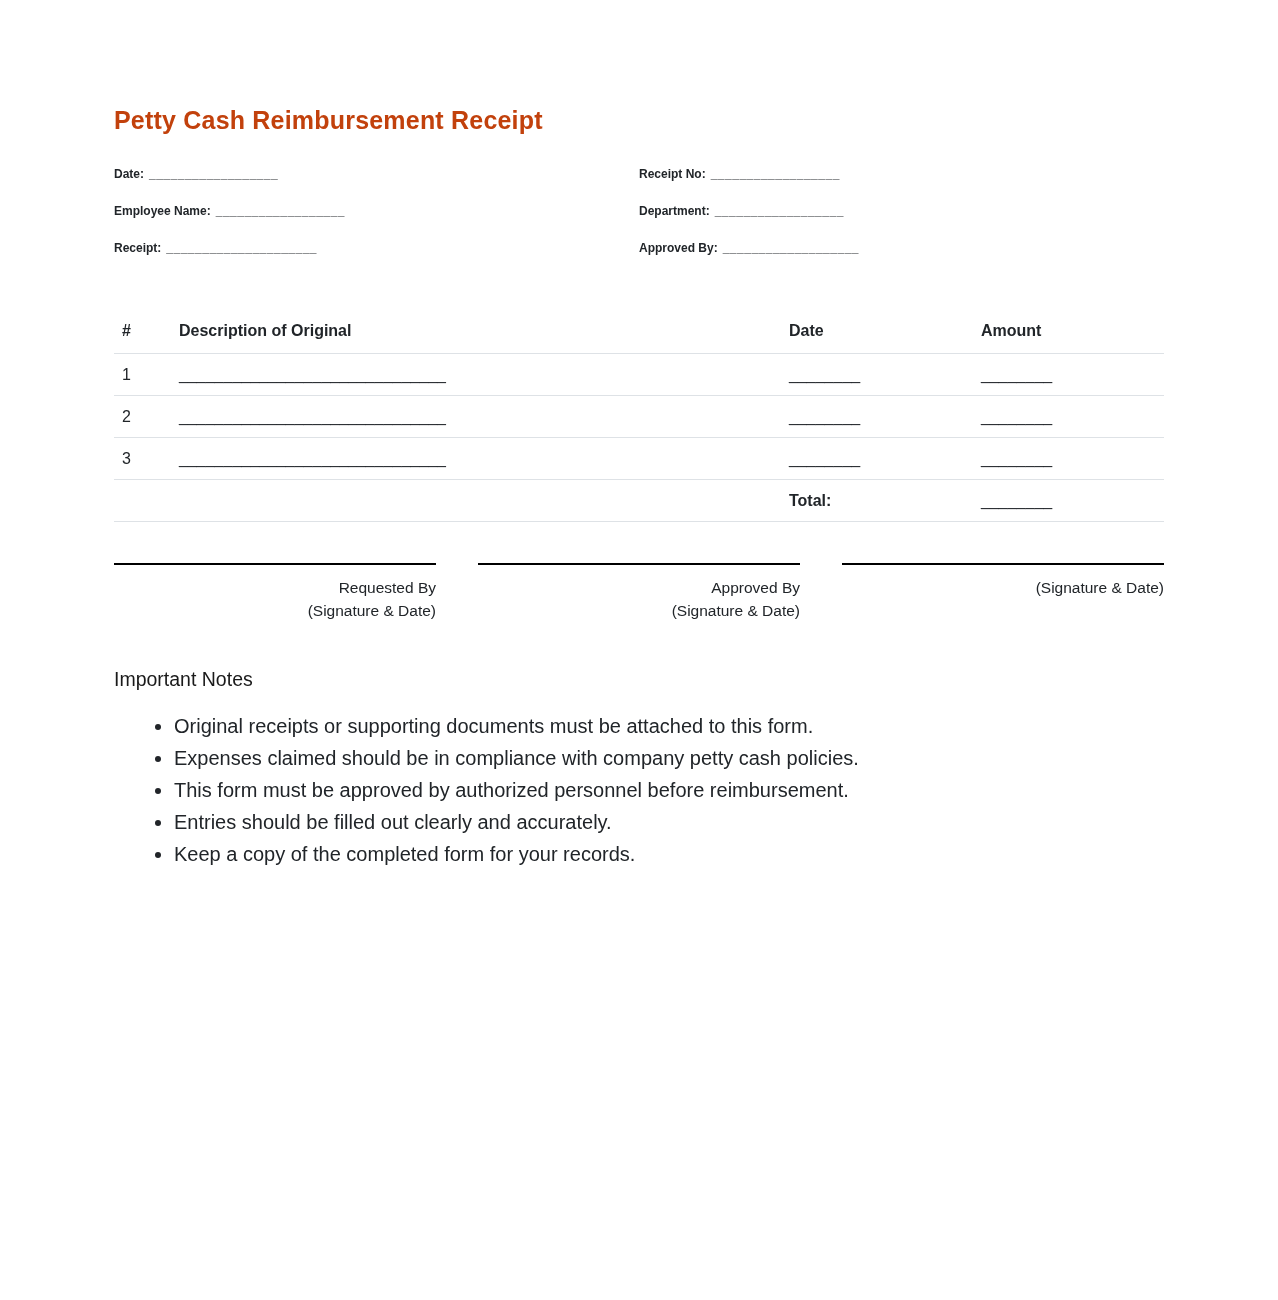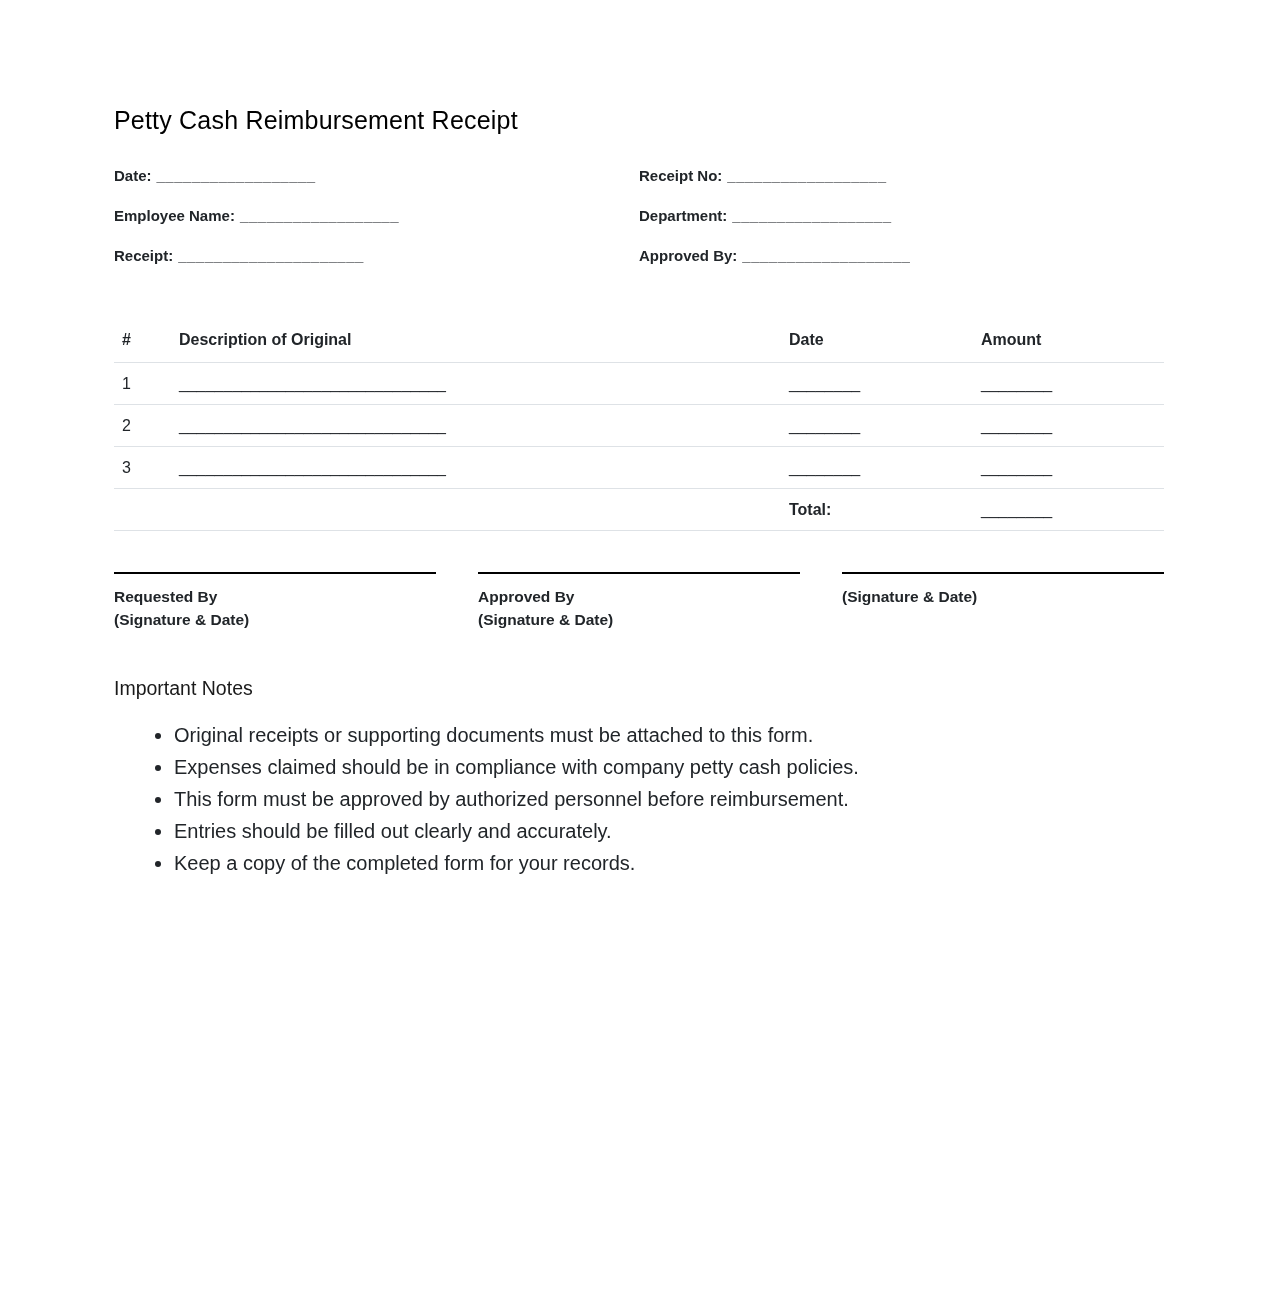--- a/index.html
+++ b/index.html
@@ -10,33 +10,33 @@
     font-family: "Liberation Sans", "DejaVu Sans", sans-serif;
     color: #212529;
   }
   .page {
     width: 1278px;
     height: 1300px;
     padding: 106px 114px 0 114px;
   }
   .doc-title {
     font-size: 25px;
-    font-weight: 400;
-    color: #000000;
+    font-weight: 700;
+    color: #c2410c;
     letter-spacing: 0.2px;
   }
   
   .fields-grid {
     margin-top: 32px;
     display: grid;
     grid-template-columns: 1fr 1fr;
     row-gap: 23px;
   }
   .field {
-    font-size: 15px;
+    font-size: 12px;
     white-space: nowrap;
   }
   .field .label {
     font-weight: 700;
   }
   .field .blank {
     margin-left: 5px;
     font-weight: 700;
     letter-spacing: 0.5px;
   }
@@ -68,24 +68,23 @@
   
   .signatures {
     margin-top: 41px;
     display: flex;
     gap: 42px;
   }
   .sig-col {
     flex: 1 1 0;
     border-top: 2px solid #000000;
     padding-top: 11px;
-    text-align: left;
+    text-align: right;
     font-size: 15.5px;
     line-height: 23px;
-    font-weight: bold;
   }
   
   .notes-heading {
     margin-top: 46px;
     font-size: 19.5px;
     font-weight: 400;
     color: #1a1a1a;
   }
   ul.notes-list {
     margin-top: 26px;

